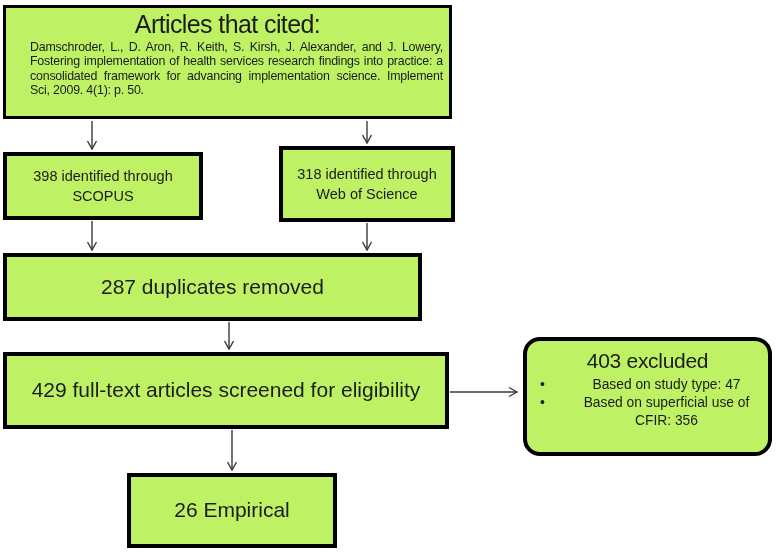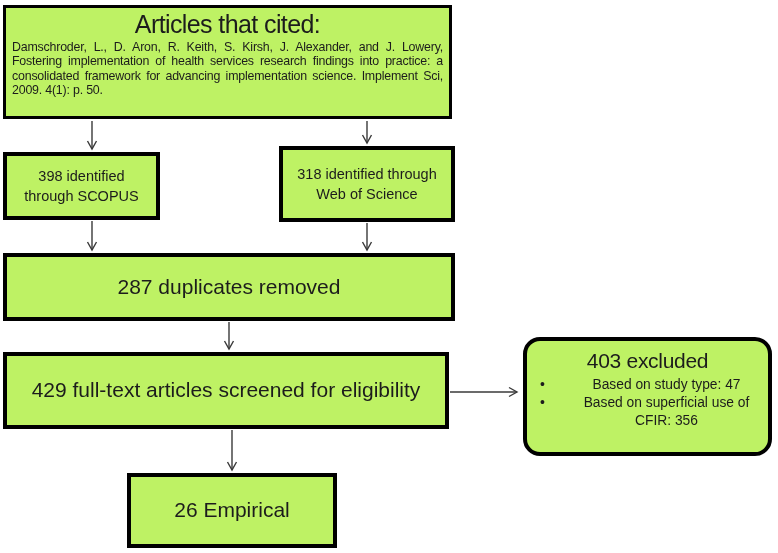--- a/index.html
+++ b/index.html
@@ -42,26 +42,26 @@
     font-size: 25px;
     letter-spacing: -0.6px;
     margin-top: 2px;
     line-height: 1.15;
   }
   .source-citation {
     text-align: justify;
     font-size: 12.4px;
     line-height: 1.17;
     letter-spacing: -0.2px;
-    padding: 1px 6px 0 6px;
+    padding: 1px 6px 0 24px;
     color: #1c1c1c;
   }
-  .box-scopus  { left: 3px;   top: 152px; width: 157px; height: 68px; align-items: center; }
+  .box-scopus  { left: 3px;   top: 152px; width: 200px; height: 68px; align-items: center; }
   .box-wos     { left: 279px; top: 146px; width: 176px; height: 76px; }
-  .box-dup     { left: 3px;   top: 253px; width: 452px; height: 68px; }
+  .box-dup     { left: 3px;   top: 253px; width: 419px; height: 68px; }
   .box-screen  { left: 3px;   top: 352px; width: 446px; height: 77px; }
   .box-emp     { left: 127px; top: 473px; width: 210px; height: 75px; text-align: center; }
   .small-label { font-size: 14.5px; line-height: 1.38; padding: 0 8px; }
   .big-label   { font-size: 21px;   line-height: 1.45; padding: 0 10px; }
   .box-excl {
     left: 523px; top: 337px; width: 249px; height: 119px;
     display: block;
     text-align: center;
     border-radius: 17px;
   }

